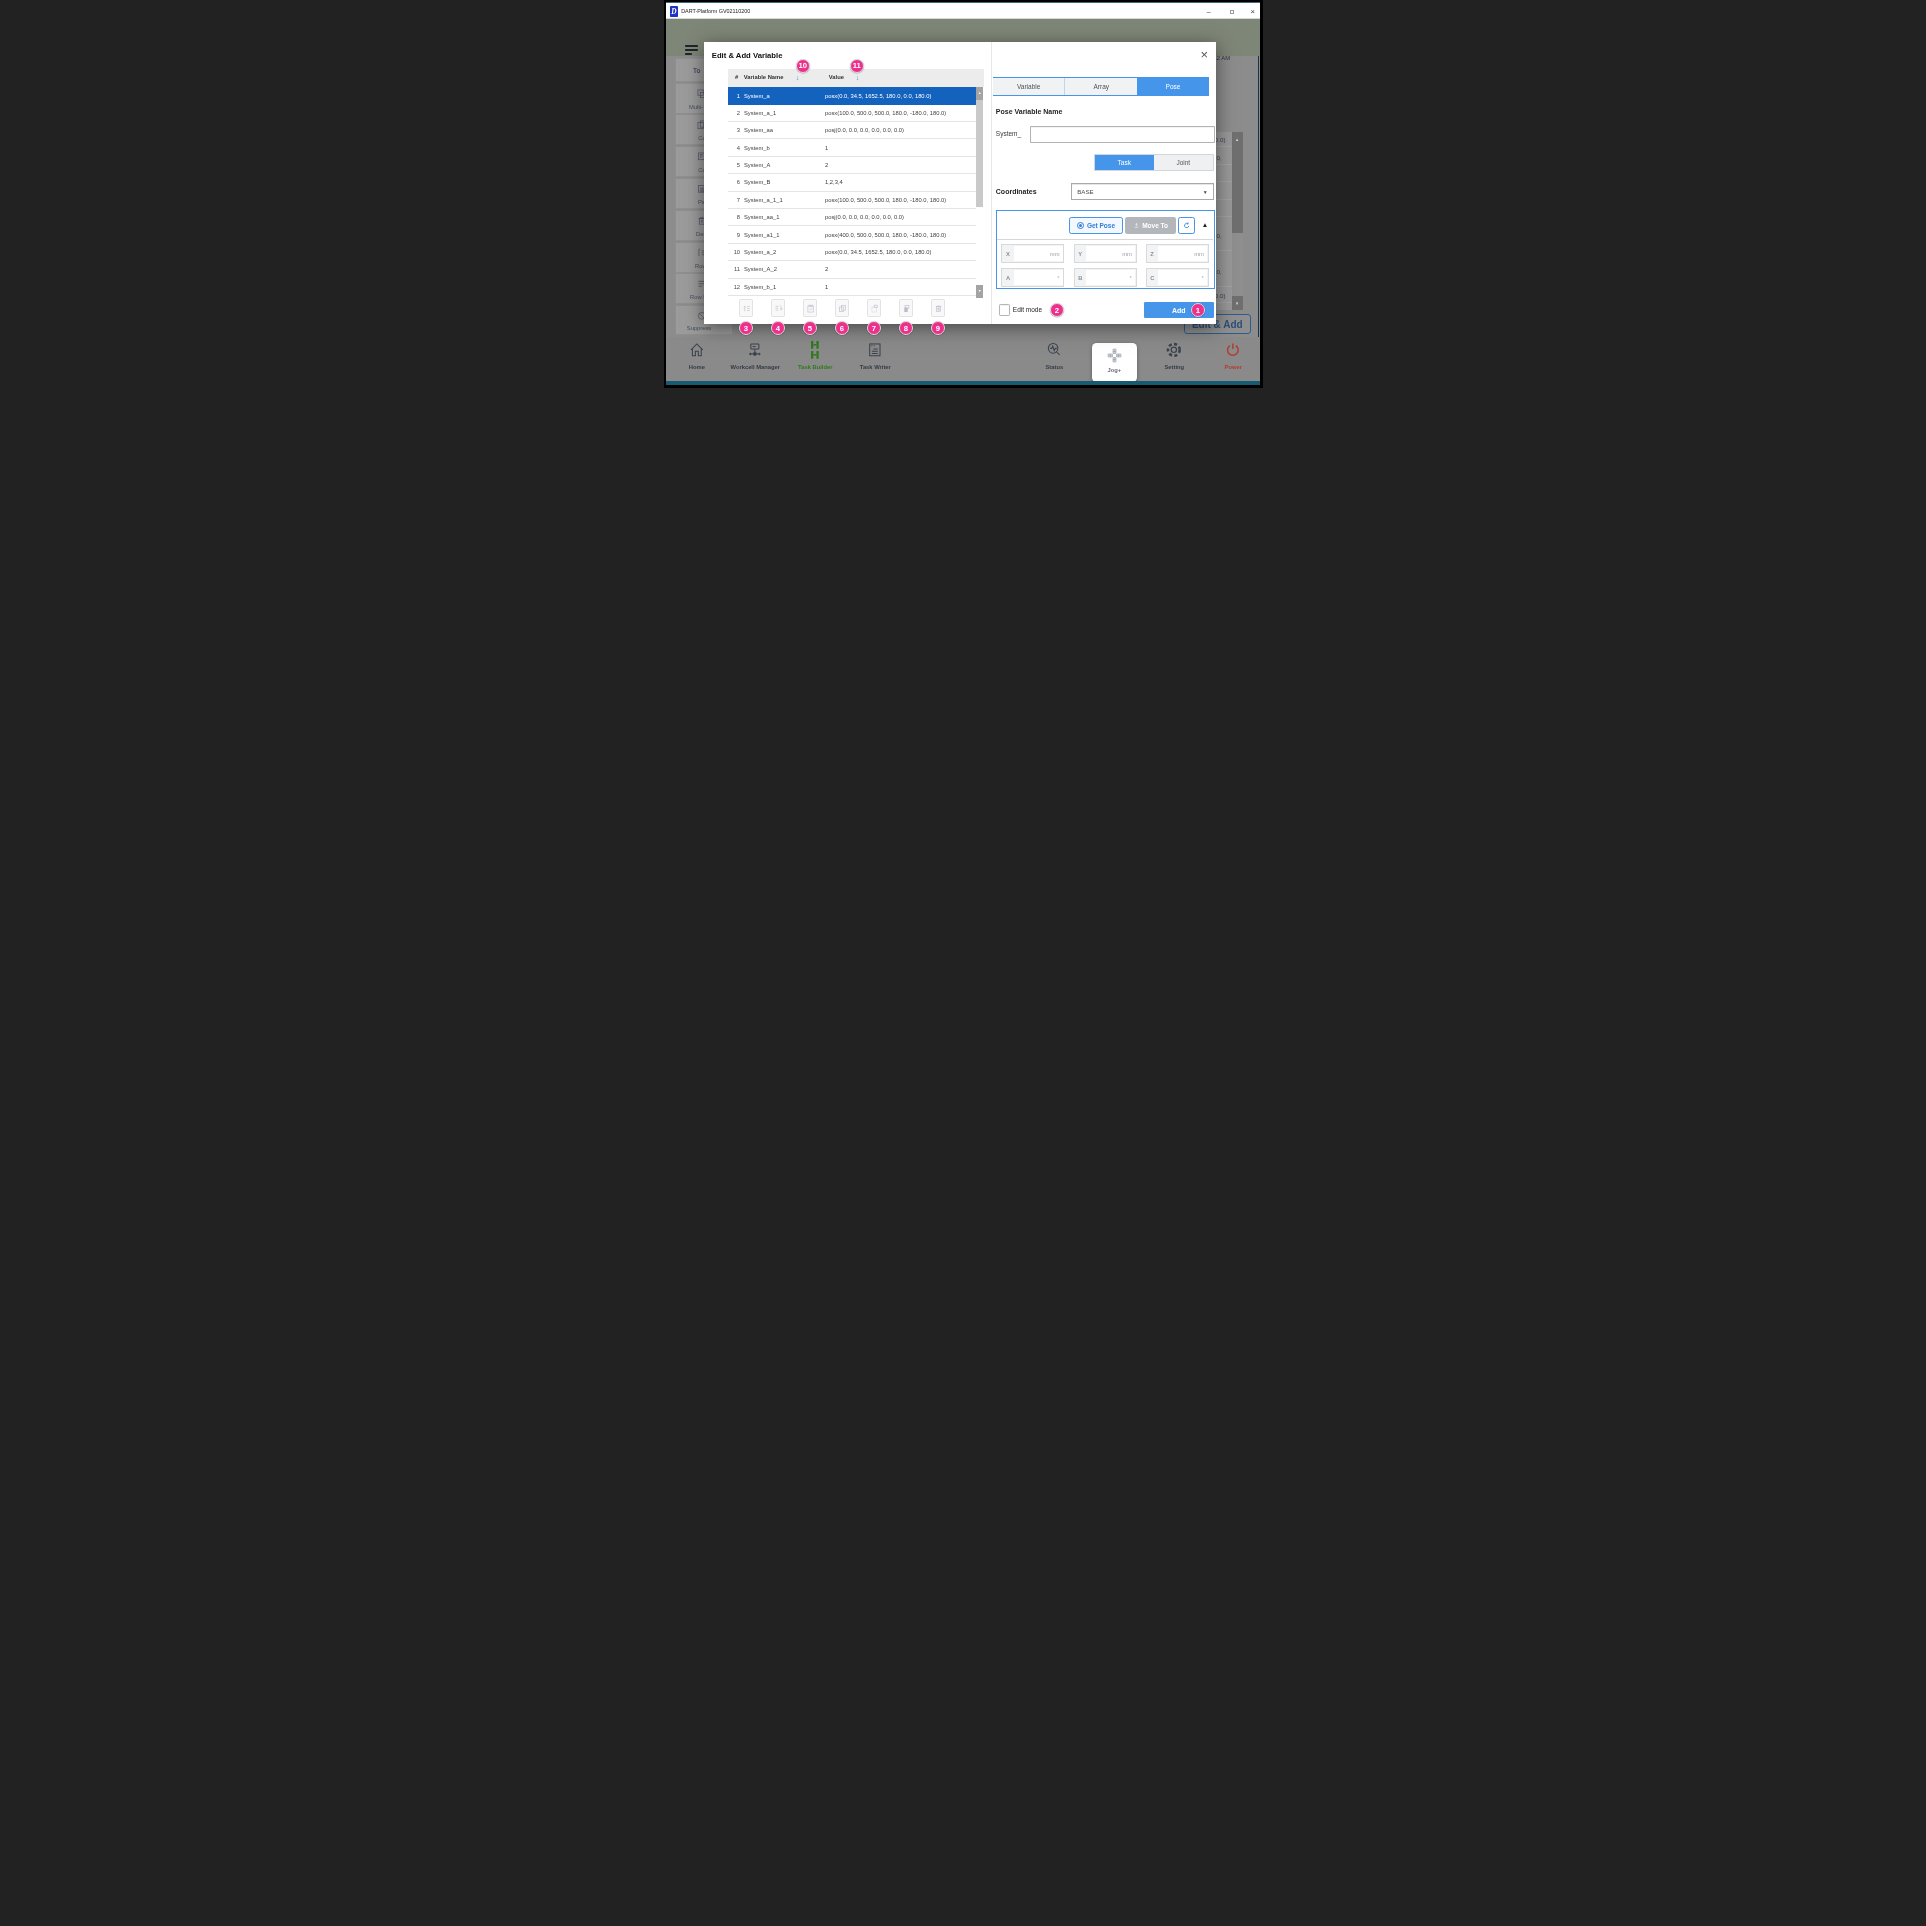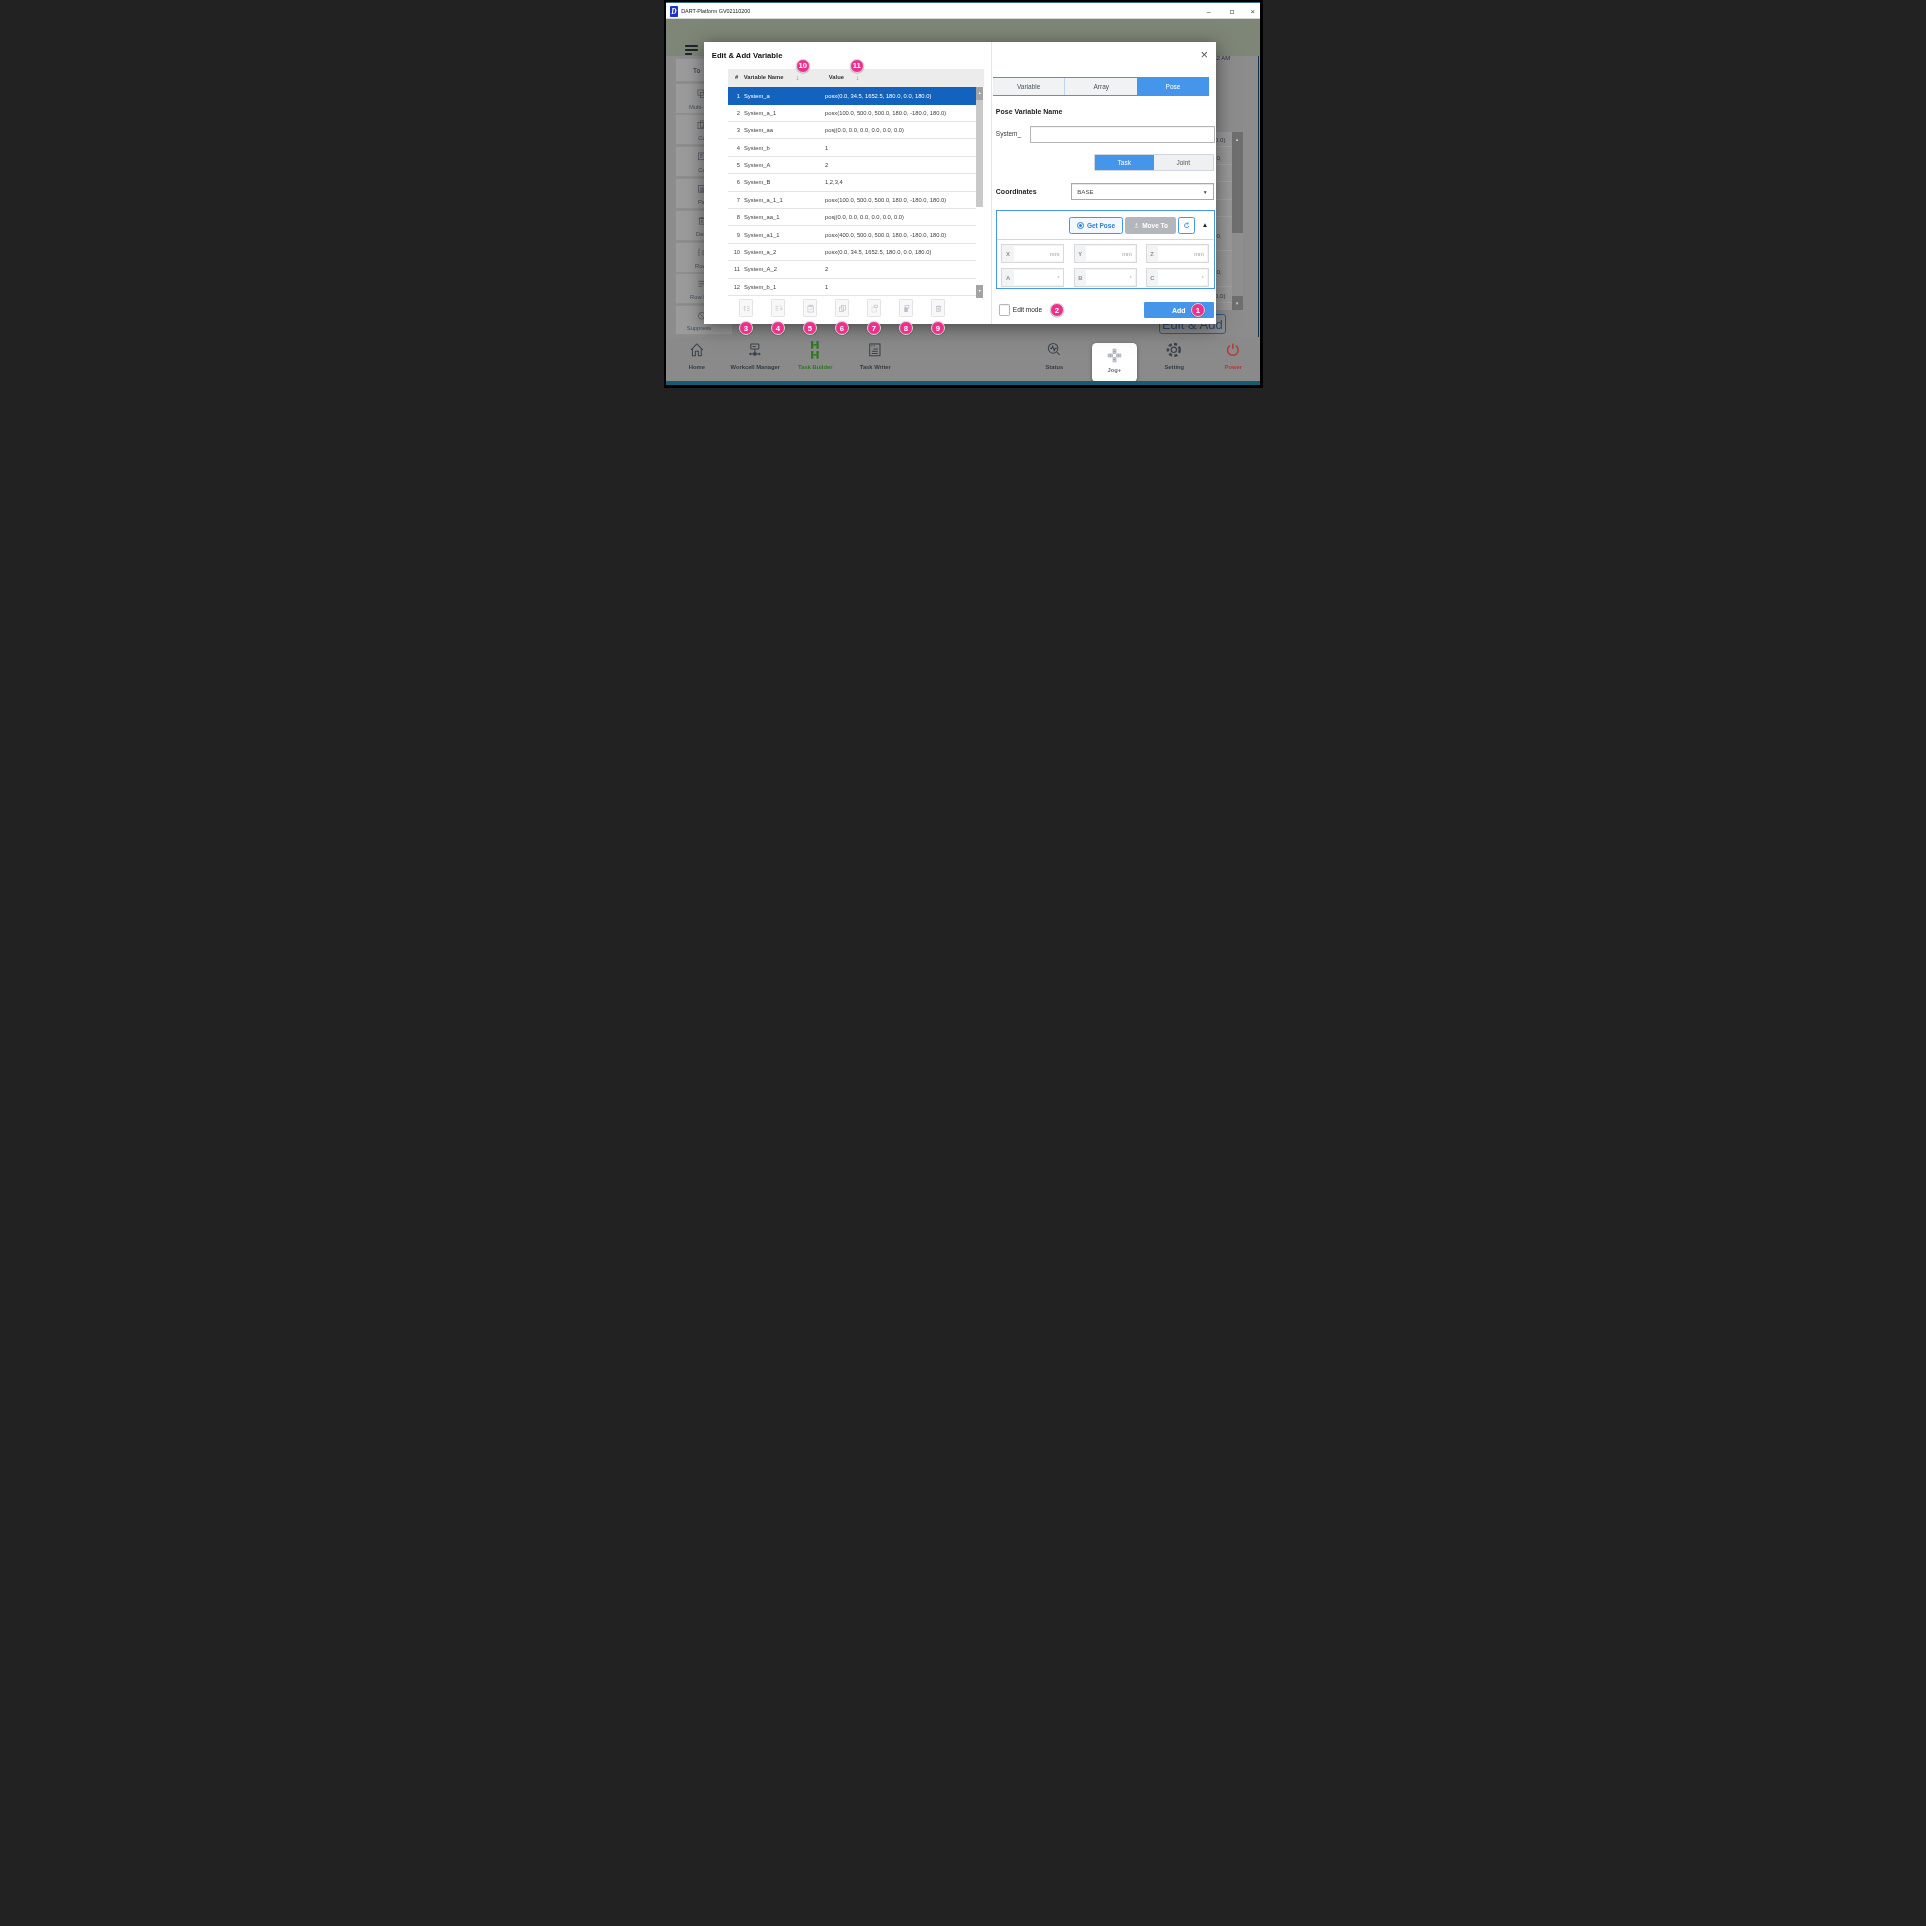--- a/index.html
+++ b/index.html
@@ -37,21 +37,21 @@
   .sc-head{top:56px;height:24px}
   .sc-head .lb{top:7.7px;font-weight:bold;font-size:6.5px}
 
   .bgfrag{position:absolute;font-size:6.2px;color:#39414f;white-space:nowrap}
   .bgline{position:absolute;left:548px;width:18.5px;height:0.4px;background:rgba(165,165,165,.75)}
   .bgstrip{position:absolute;left:548px;top:130px;width:18.5px;height:178px;background:#989898}
   .bgscroll{position:absolute;left:566px;top:130px;width:10.8px;height:178px;background:#8f8f8f}
   .bgscroll .btn{position:absolute;left:0;width:10.8px;height:14.6px;background:#6f6f6f;color:#d0d0d0;font-size:4.2px;display:flex;align-items:center;justify-content:center}
   .bgscroll .thumb{position:absolute;left:0;top:14.6px;width:10.8px;height:86px;background:#6f6f6f}
   .edge-line{position:absolute;left:592px;top:54px;width:1.5px;height:326px;background:#15334d}
-  .bg-editadd{position:absolute;left:493px;top:312px;width:67px;height:20px;border:0.8px solid #2b5d8f;border-radius:3.1px;background:#8f8f8f;color:#2f4f78;font-size:13px;font-weight:normal;display:flex;align-items:center;justify-content:center}
+  .bg-editadd{position:absolute;left:518px;top:312px;width:67px;height:20px;border:0.8px solid #2b5d8f;border-radius:3.1px;background:#8f8f8f;color:#2f4f78;font-size:10px;font-weight:bold;display:flex;align-items:center;justify-content:center}
 
   
   .nav{position:absolute;left:0;top:335px;right:0;height:44px;background:#8a8a8a}
   .tealine{position:absolute;left:0;top:379px;right:0;height:3.9px;background:#175a73}
   .navitem{position:absolute;top:3.9px;text-align:center;color:#343b45}
   .navitem .nic{display:block;margin:0 auto 3.9px auto;width:17.7px;height:17.7px}
   .navitem .nlb{font-size:5.8px;font-weight:bold;white-space:nowrap}
   .ni-home{left:11.6px;width:39px}
   .ni-workcell{left:51px;width:77px}
   .ni-builder{left:111px;width:77px}.ni-builder .nlb{color:#2f7a1d}

